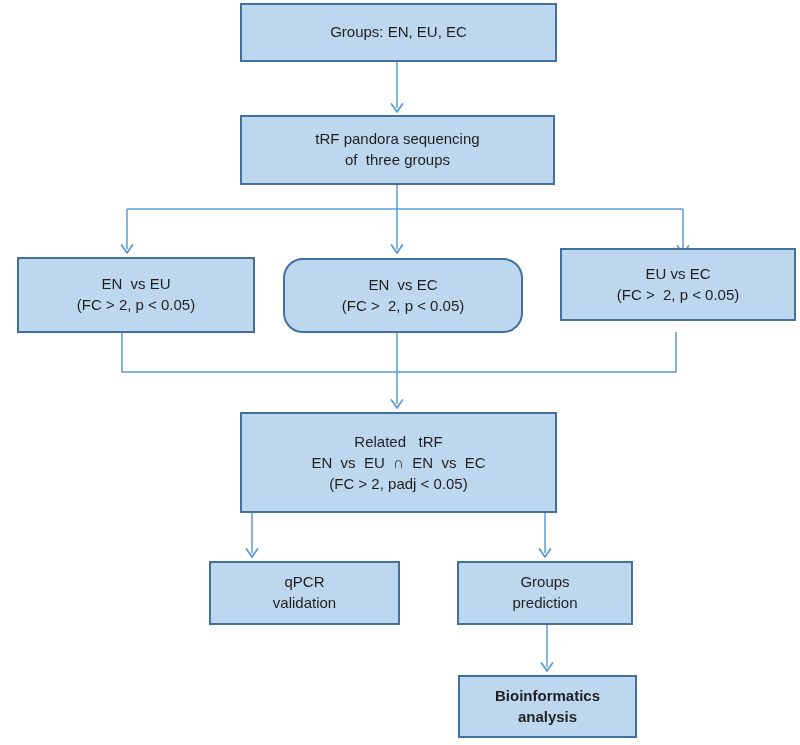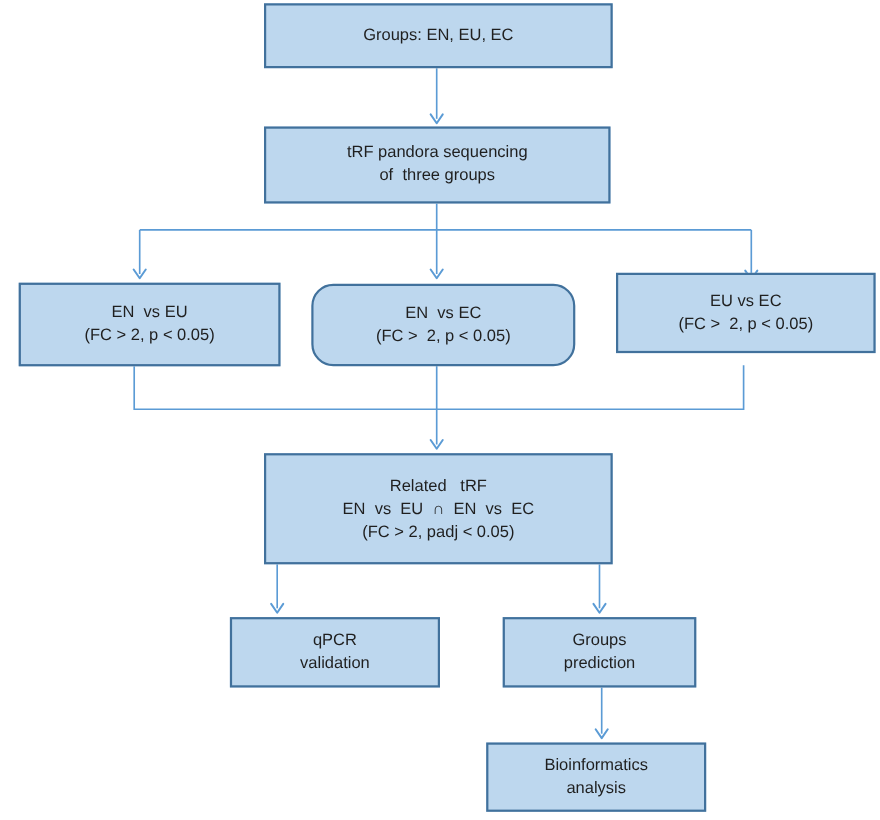--- a/index.html
+++ b/index.html
@@ -46,21 +46,21 @@
     line-height:1.38;
   }
   .node-groups        {left:240px; top:3px;   width:317px; height:59px;}
   .node-sequencing    {left:240px; top:115px; width:315px; height:70px;}
   .node-en-vs-eu      {left:17px;   top:257px; width:238px; height:76px;}
   .node-en-vs-ec      {left:283px; top:258px; width:240px; height:75px;border-radius:20px;}
   .node-eu-vs-ec      {left:560px; top:248px; width:236px; height:73px;text-align:center;}
   .node-related       {left:240px; top:412px; width:317px; height:101px; line-height:1.42;}
   .node-qpcr          {left:161px; top:561px; width:191px; height:64px;margin-left:48px;}
   .node-target        {left:457px; top:561px; width:176px; height:64px;}
-  .node-bioinformatics{left:442px; top:675px; width:200px; height:63px;}
+  .node-bioinformatics{left:458px; top:675px; width:179px; height:63px;font-weight:bold;}
 </style>
 </head>
 <body>
 
 <div class="canvas">
 
   <svg class="connector-layer" viewBox="0 0 800 745" xmlns="http://www.w3.org/2000/svg">
 
     <path d="M397 62 V108"></path>
     <path class="arrowhead" d="M391.5 104 L397 112 L402.5 104"></path>

